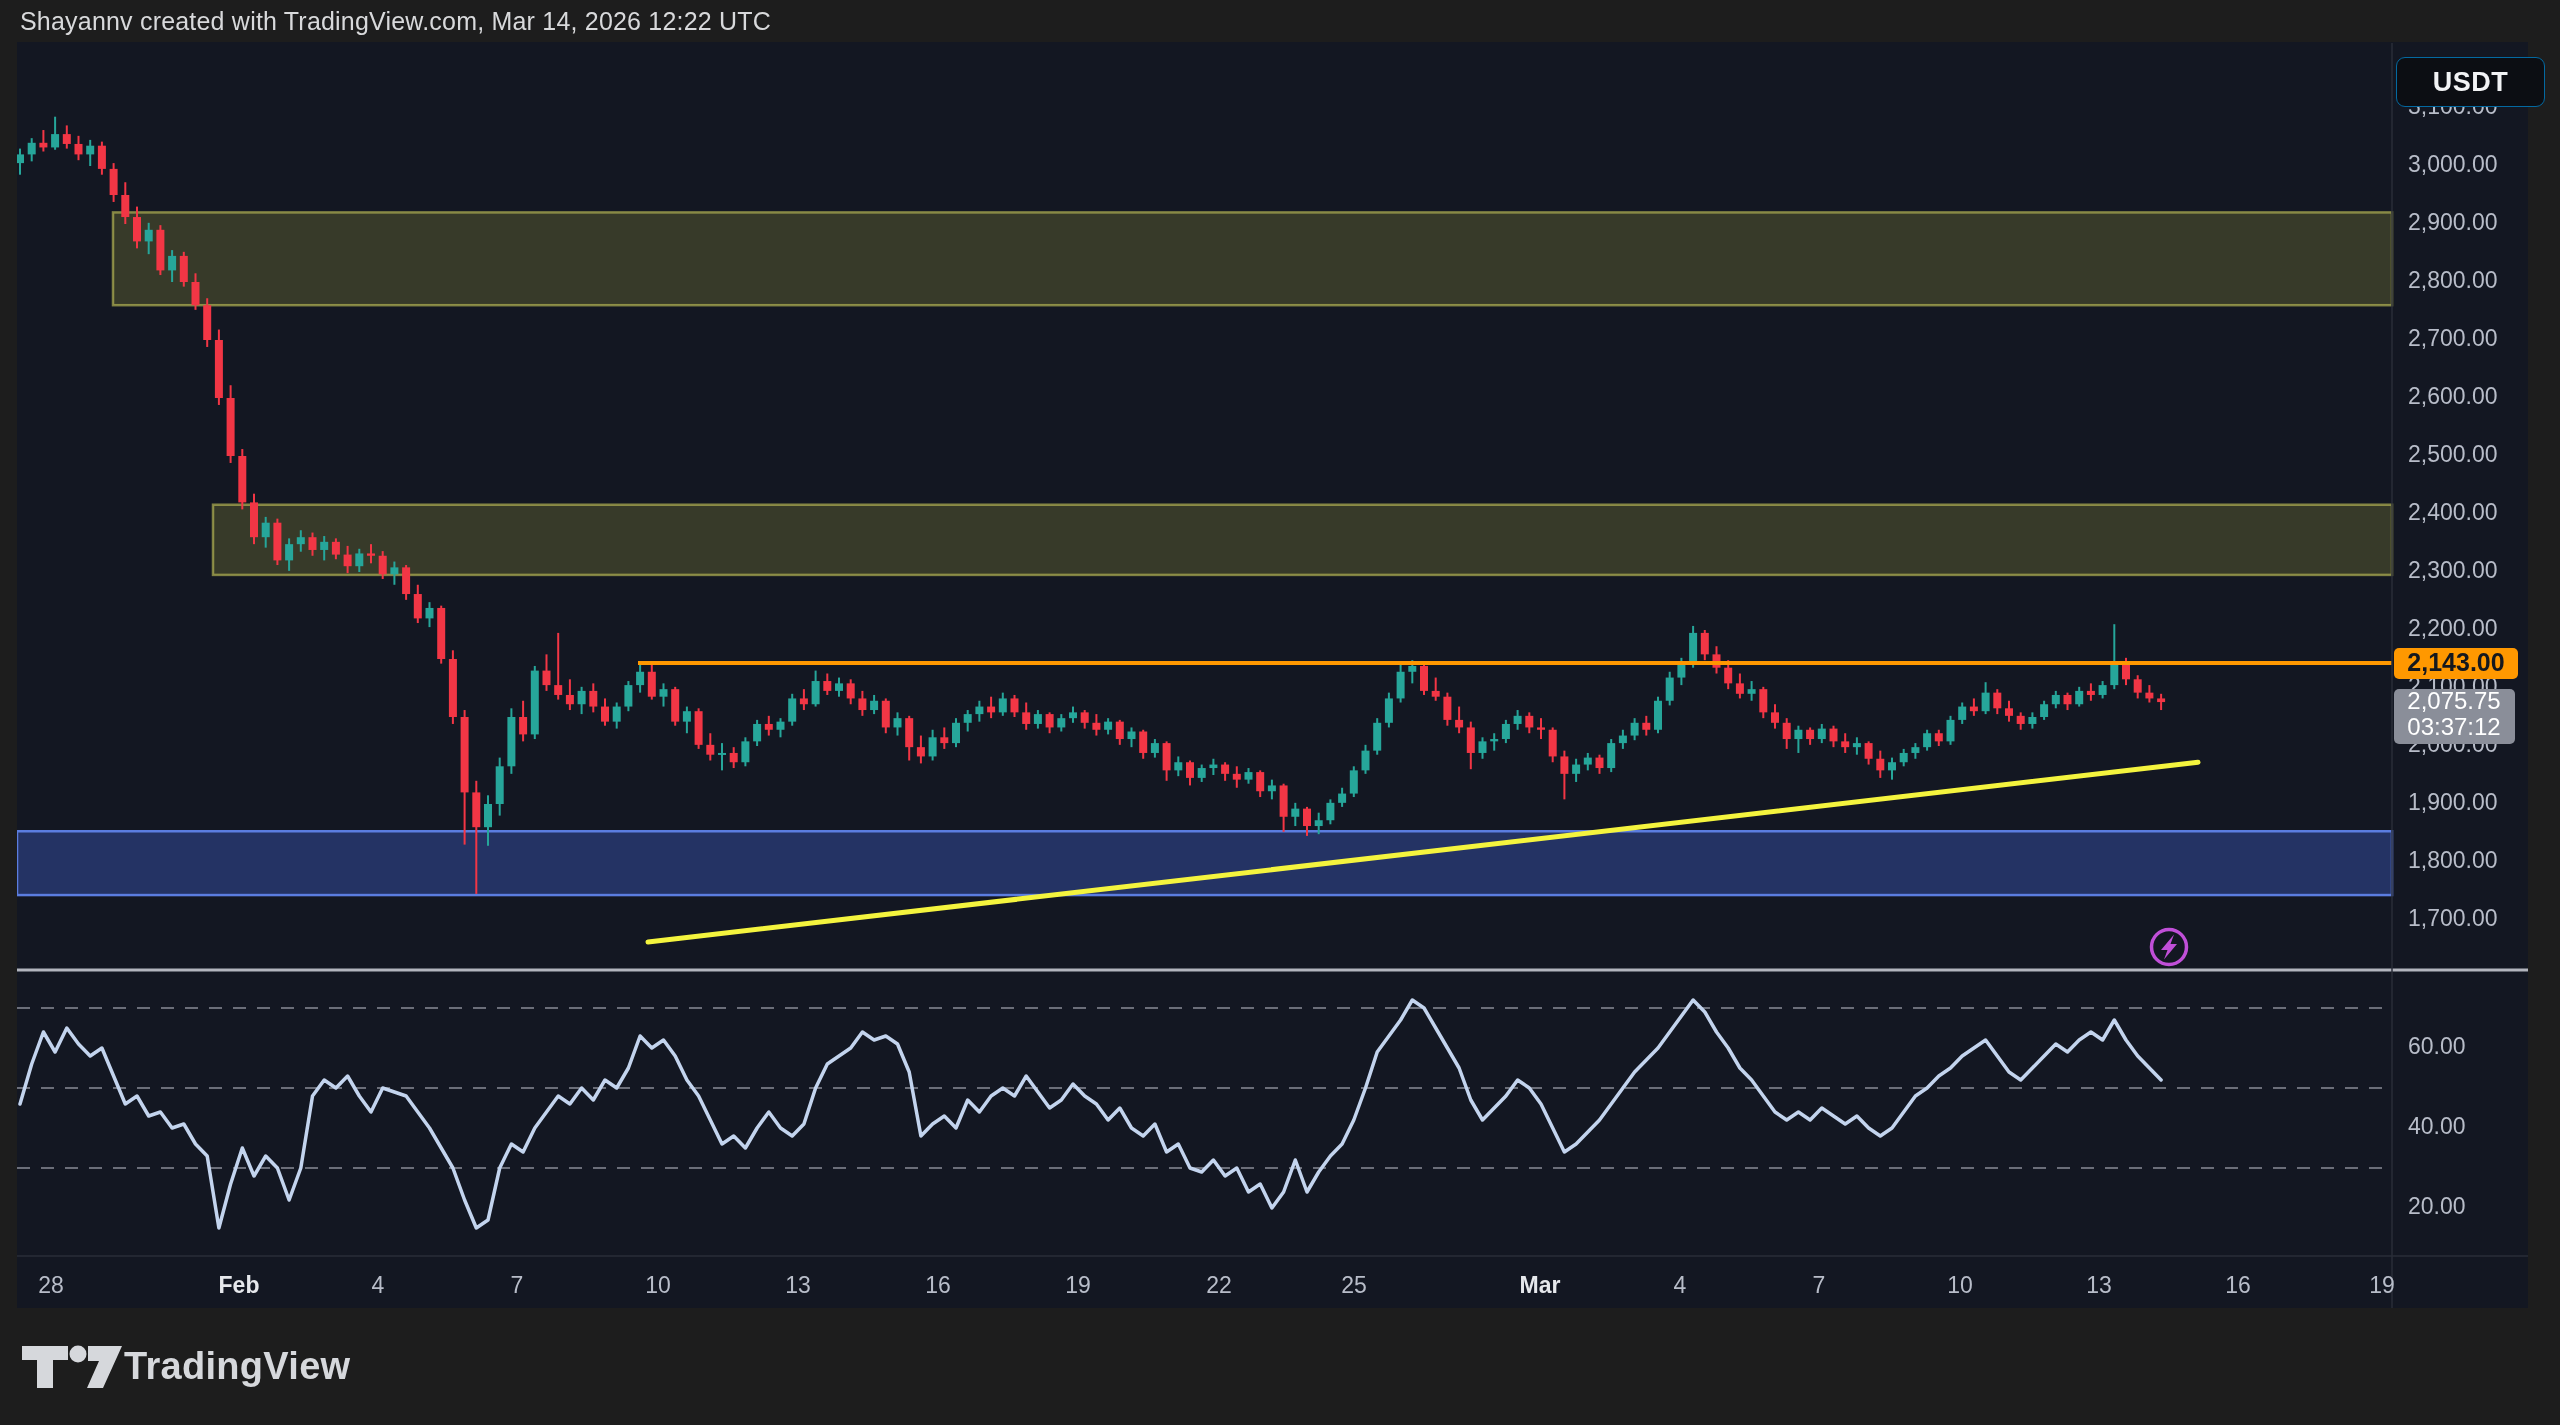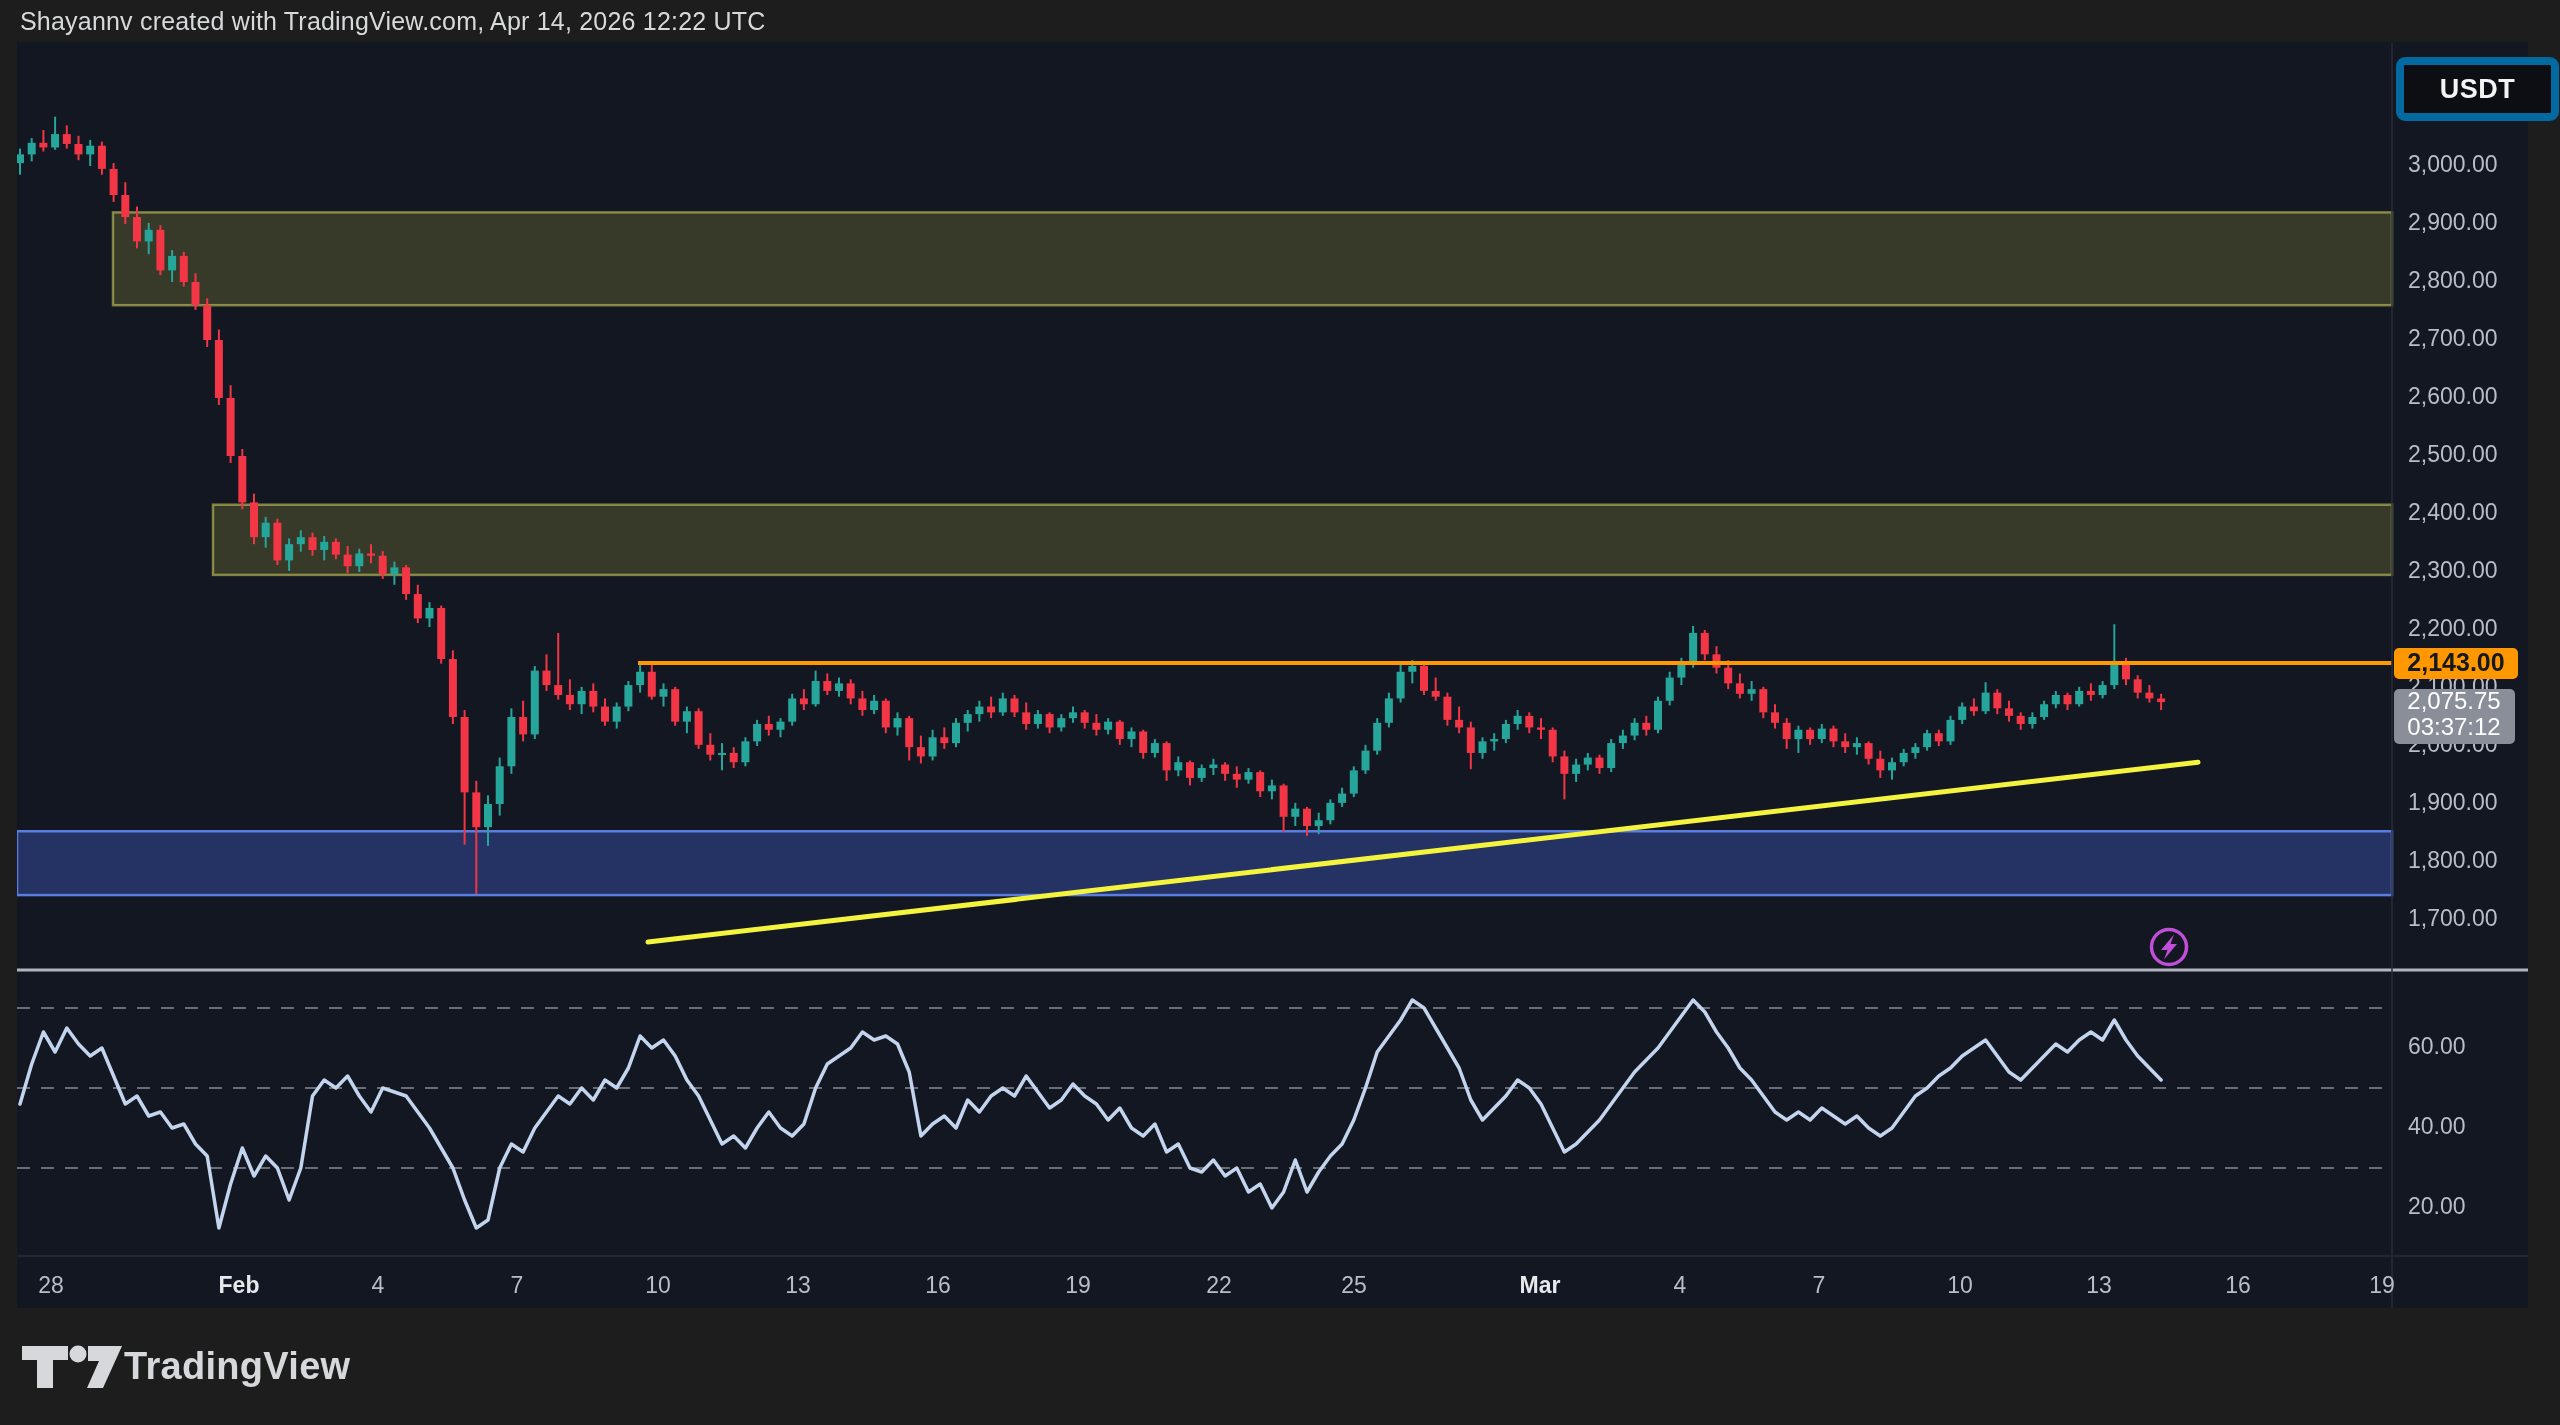--- a/index.html
+++ b/index.html
@@ -3,33 +3,33 @@
 <meta charset="utf-8">
 <style>
   html,body{margin:0;padding:0;background:#1d1d1d;width:2560px;height:1425px;overflow:hidden;
     font-family:"Liberation Sans", sans-serif;-webkit-font-smoothing:antialiased;}
   #topbar{position:absolute;left:0;top:0;width:2560px;height:42px;background:#1d1d1d;
     display:flex;align-items:center;}
   #topbar span{color:#d8d9db;font-size:25px;padding-left:20px;letter-spacing:.2px;}
   #panel{position:absolute;left:17px;top:42px;width:2511px;height:1266px;background:#131722;}
   #chart-svg{position:absolute;left:0;top:0;}
   #usdt-chip{position:absolute;left:2379px;top:15px;width:147px;height:48px;background:#0c0e13;
-    border:8px solid #0369a1;border-radius:9px;display:flex;align-items:center;justify-content:center;}
+    border:1px solid #0369a1;border-radius:9px;display:flex;align-items:center;justify-content:center;}
   #usdt-chip span{color:#f2f3f5;font-size:27px;font-weight:700;letter-spacing:.5px;}
   #flash-btn{position:absolute;left:2131px;top:884px;width:42px;height:42px;background:transparent;border:none;padding:0;cursor:pointer;}
   #footer{position:absolute;left:0;top:1308px;width:2560px;height:117px;background:#1d1d1d;
     display:flex;align-items:center;}
   #logo-wrap{display:flex;align-items:center;gap:2px;padding-left:22px;}
   #logo-text{color:#d6d8dc;font-size:38px;font-weight:700;letter-spacing:.3px;}
 </style>
 </head>
 <body>
 
 <div id="topbar">
-  <span>Shayannv created with TradingView.com, Apr 14, 2026 12:22 UTC</span>
+  <span>Shayannv created with TradingView.com, Mar 14, 2026 12:22 UTC</span>
 </div>
 
 <div id="panel">
   <svg id="chart-svg" width="2511" height="1266" viewBox="17 42 2511 1266" xmlns="http://www.w3.org/2000/svg">
       <g>
         <rect x="113" y="212.40000000000003" width="2279" height="92.80000000000001" fill="rgba(185,185,70,0.22)" stroke="rgba(200,200,90,0.60)" stroke-width="2.5"></rect>
       </g>
       <g>
         <rect x="213" y="504.72" width="2179" height="70.17999999999995" fill="rgba(185,185,70,0.22)" stroke="rgba(200,200,90,0.60)" stroke-width="2.5"></rect>
       </g>

